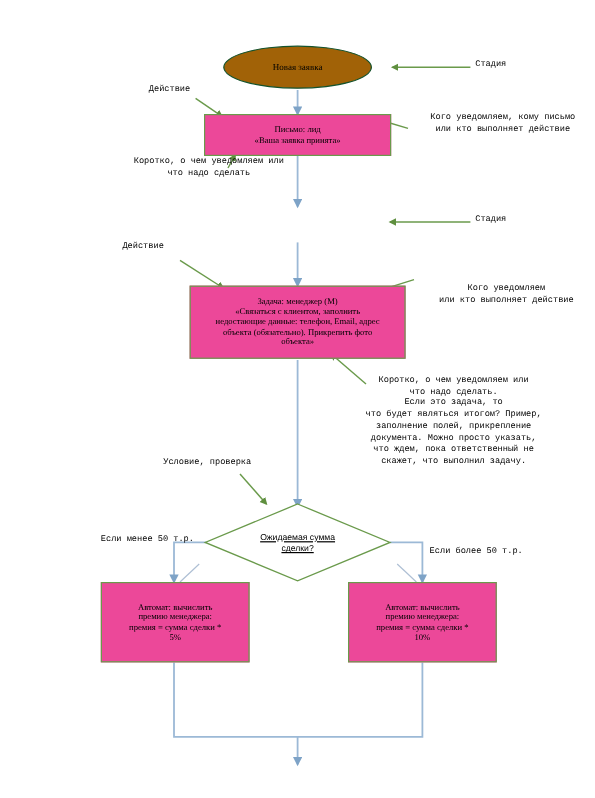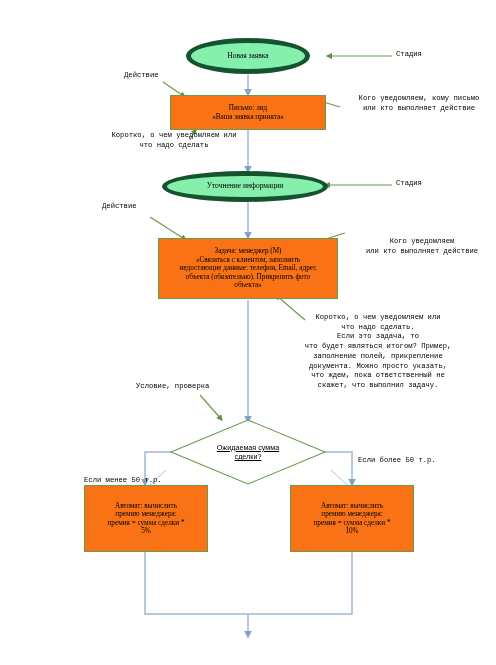--- a/index.html
+++ b/index.html
@@ -29,29 +29,29 @@
     position: absolute;
     box-sizing: border-box;
     display: flex;
     align-items: center;
     justify-content: center;
     text-align: center;
     color: #000000;
     line-height: 1.18;
   }
   .ellipse {
-    border: 5px solid #14532d;
+    border: 1px solid #14532d;
     border-radius: 50%;
-    background: #86efac;
+    background: #a16207;
     font-size: 7.5px;
     font-family: "Liberation Serif", serif;
   }
   .rect {
     border: 1px solid #6a9a4b;
-    background: #f97316;
+    background: #ec4899;
     font-size: 7.2px;
     padding: 3px 5px;
     font-family: "Liberation Serif", serif;
   }
   .diamond-wrap {
     position: absolute;
   }
   .diamond-label {
     position: absolute;
     left: 0;
@@ -140,23 +140,20 @@
 
   <div class="node ellipse" style="left:186px; top:38px; width:124px; height:36px;">
     <span>Новая заявка</span>
   </div>
 
   <div class="node rect" style="left:170px; top:95px; width:156px; height:35px;">
     <span class="tight" style="white-space:pre-line;">Письмо: лид
 «Ваша заявка  принята»</span>
   </div>
 
-  <div class="node ellipse" style="left:162px; top:171px; width:166px; height:31px;">
-    <span>Уточнение информации</span>
-  </div>
 
   <div class="node rect" style="left:158px; top:238px; width:180px; height:61px;">
     <span style="white-space:pre-line;">Задача: менеджер (М)
 «Связаться с клиентом, заполнить
 недостающие данные: телефон, Email, адрес
 объекта (обязательно). Прикрепить фото
 объекта»</span>
   </div>
 
   <div class="diamond-wrap" style="left:171px; top:420px; width:154px; height:64px;">
@@ -199,17 +196,17 @@
 что надо сделать.
 Если это задача,  то
 что будет являться итогом? Пример,
 заполнение  полей, прикрепление
 документа. Можно просто указать,
 что ждем, пока ответственный  не
 скажет, что выполнил задачу.</div>
 
   <div class="annot left" style="left:136px; top:382px;">Условие, проверка</div>
 
-  <div class="annot left" style="left:84px; top:476px;">Если менее 50 т.р.</div>
+  <div class="annot left" style="left:84px; top:446px;">Если менее 50 т.р.</div>
 
   <div class="annot left" style="left:358px; top:456px;">Если более 50 т.р.</div>
 
 </div>
 
 </body></html>

